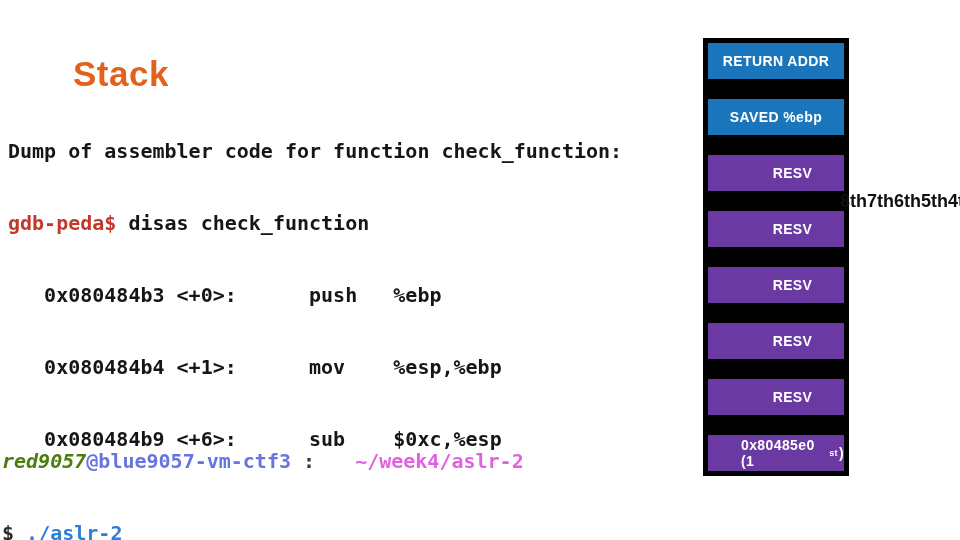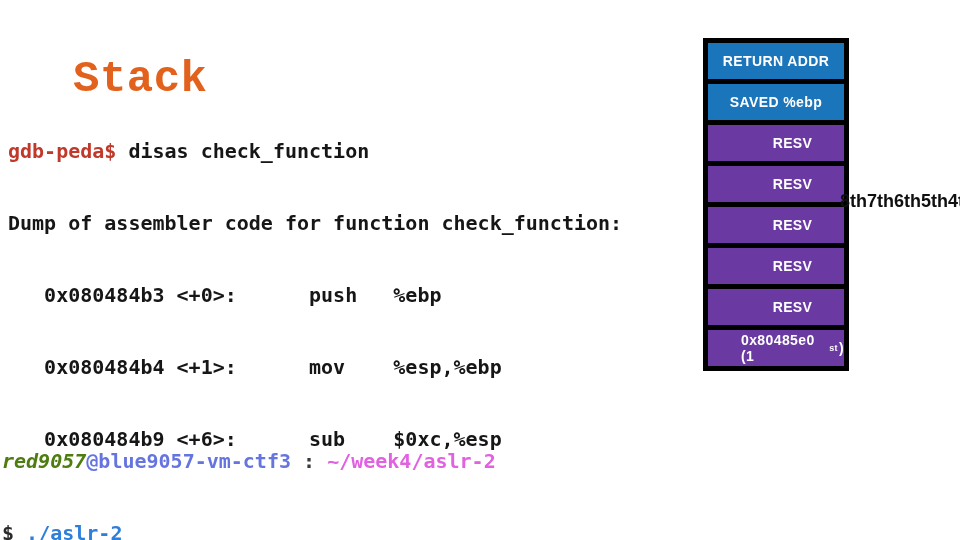--- a/index.html
+++ b/index.html
@@ -1,56 +1,56 @@
 <!DOCTYPE html>
 <html><head>
 <meta charset="utf-8">
 <style>
   html,body { margin:0; padding:0; background:#fff; }
   .slide { position:relative; width:960px; height:540px; background:#ffffff; overflow:hidden;
            font-family:"Liberation Sans", sans-serif; }
 
-  .title { position:absolute; left:73px; top:54px; margin:0; font-size:44px; font-weight:bold;
-           color:#e2611c; letter-spacing:.5px; font-family:Liberation Mono, monospace; }
+  .title { position:absolute; left:73px; top:54px; margin:0; font-size:35px; font-weight:bold;
+           color:#e2611c; letter-spacing:.5px; font-family:Liberation Sans, sans-serif; }
 
   .gdb { position:absolute; left:8px; top:91px; color:#161616; white-space:pre;
          font-family:"DejaVu Sans Mono", monospace; font-weight:bold; font-size:20px; line-height:24px; }
   .gdb-prompt { color:#c0392b; }
 
   .term { position:absolute; left:2px; top:401px; color:#161616; white-space:pre;
           font-family:"DejaVu Sans Mono", monospace; font-weight:bold; font-size:20px; line-height:24px; }
   .t-user { color:#4d7c0f;font-style:italic; }
   .t-host { color:#6674e0; }
   .t-sep  { color:#3a3a3a; }
-  .t-path { color:#e161e1; }
+  .t-path { color:#e161e1;margin-left:28px; }
   .t-dollar { color:#2b2b2b; }
   .t-cmd  { color:#2d7fd9; text-decoration:underline; }
 
   .stack-box { position:absolute; left:703px; top:38px; width:146px; box-sizing:border-box;
-               background:#000; padding:5px; display:flex; flex-direction:column; gap:5px; }
+               background:#000; padding:5px; display:flex; flex-direction:column; gap:20px; }
   .cell { height:36px; display:flex; align-items:center; justify-content:center;
           color:#fff; font-weight:bold; font-size:14px; letter-spacing:.4px; }
   .cell.blue   { background:#1b75bb; }
   .cell.purple { background:#6a3aa2;padding-left:33px; }
   .cell sup { font-size:9px; line-height:0; margin-right:1px; }
 
   .stack-labels { position:absolute; left:840px; top:38px; height:326px;
                   display:flex; flex-direction:row; }
   .slabel { flex:1; display:flex; align-items:center; font-weight:bold; font-size:18px; color:#101010; }
 </style>
 </head>
 <body>
 
 <div class="slide">
 
   <h1 class="title">Stack</h1>
 
   <div class="gdb">
+    <div>Dump of assembler code for function check_function:</div>
     <div><span class="gdb-prompt">gdb-peda$</span><span> disas check_function</span></div>
-    <div>Dump of assembler code for function check_function:</div>
     <div>   0x080484b3 &lt;+0&gt;:      push   %ebp</div>
     <div>   0x080484b4 &lt;+1&gt;:      mov    %esp,%ebp</div>
     <div>   0x080484b9 &lt;+6&gt;:      sub    $0xc,%esp</div>
     
     
     
     
     
     
     

